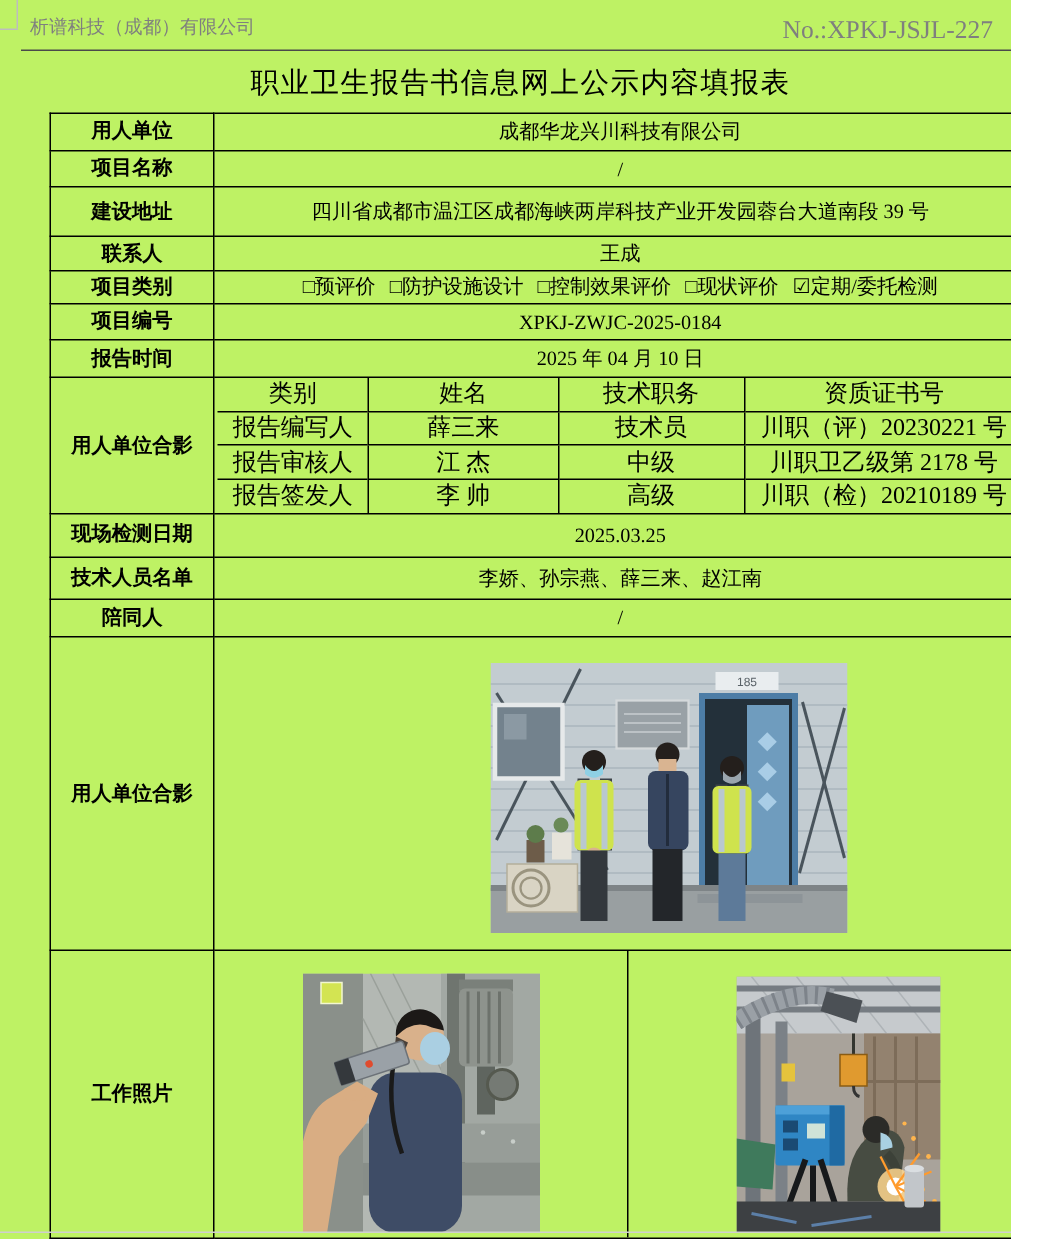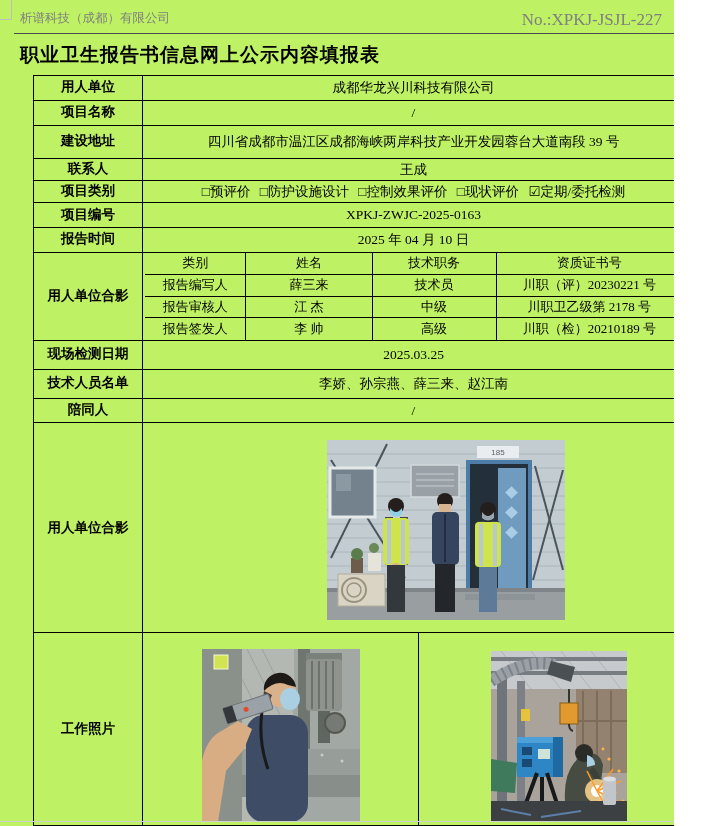--- a/index.html
+++ b/index.html
@@ -11,32 +11,32 @@
   .crop{position:absolute;background:#bdbdbd;}
   .crop-tl-v{left:11px;top:0;width:1px;height:19px;}
   .crop-tl-h{left:0;top:19px;width:12px;height:1px;}
   .crop-tr-v{left:702px;top:0;width:1px;height:19px;}
   .crop-tr-h{left:702px;top:19px;width:7px;height:1px;}
   
   .hdr-company{position:absolute;left:20px;top:10px;font-size:12.5px;color:#7f7f7f;
     font-family:"Liberation Sans","DejaVu Sans",sans-serif;}
   .hdr-docno{position:absolute;right:12px;top:10px;font-size:17px;color:#7f7f7f;}
   .hdr-rule{position:absolute;left:14px;top:33px;width:683px;height:1px;background:#4a4a4a;}
-  .doc-title{position:absolute;left:0;right:0;top:42px;text-align:left;
-    font-family:"Liberation Sans","DejaVu Sans",sans-serif;font-weight:bold;
+  .doc-title{position:absolute;left:0;right:0;top:42px;text-align:center;
+    font-family:"Liberation Sans","DejaVu Sans",sans-serif;font-weight:normal;
     font-size:19px;letter-spacing:1px;margin-left:20px;}
   
   table.main{position:absolute;left:33px;top:75px;width:652px;height:751px;
     border-collapse:collapse;table-layout:fixed;font-size:13.5px;}
   table.main td{border:1px solid #000;text-align:center;vertical-align:middle;
     padding:0 2px;overflow:hidden;}
   td.lbl{width:104px;line-height:1.25;font-weight:bold;}
   td.nopad{padding:0;}
   table.inner{border-collapse:collapse;width:100%;height:100%;table-layout:fixed;
-    font-size:13px;}
+    font-size:16px;}
   table.inner td{border:none;text-align:center;vertical-align:middle;padding:0 2px;}
   table.inner td + td{border-left:1px solid #000;}
   table.inner tr + tr td{border-top:1px solid #000;}
   .opt{margin:0 3px;white-space:nowrap;}
   .photo-cell{vertical-align:top;}
   .photo-group{display:block;margin:5px 0 0 182px;}
   .photo-work-left{display:block;margin:12px 0 0 55px;}
   .photo-work-right{display:block;margin:14px 0 0 70px;}
   .bottom-edge{position:absolute;left:0;top:821px;width:709px;height:1px;background:#cfcfcf;}
 </style>
@@ -78,21 +78,21 @@
       <td>
         <span class="opt">□预评价</span>
         <span class="opt">□防护设施设计</span>
         <span class="opt">□控制效果评价</span>
         <span class="opt">□现状评价</span>
         <span class="opt">☑定期/委托检测</span>
       </td>
     </tr>
     <tr style="height:24px">
       <td class="lbl">项目编号</td>
-      <td>XPKJ-ZWJC-2025-0163</td>
+      <td>XPKJ-ZWJC-2025-0184</td>
     </tr>
     <tr style="height:24px">
       <td class="lbl">报告时间</td>
       <td>2025 年 04 月 10 日</td>
     </tr>
     <tr style="height:84px">
       <td class="lbl">用人单位合影</td>
       <td class="nopad">
         <table class="inner">
           <tbody>

